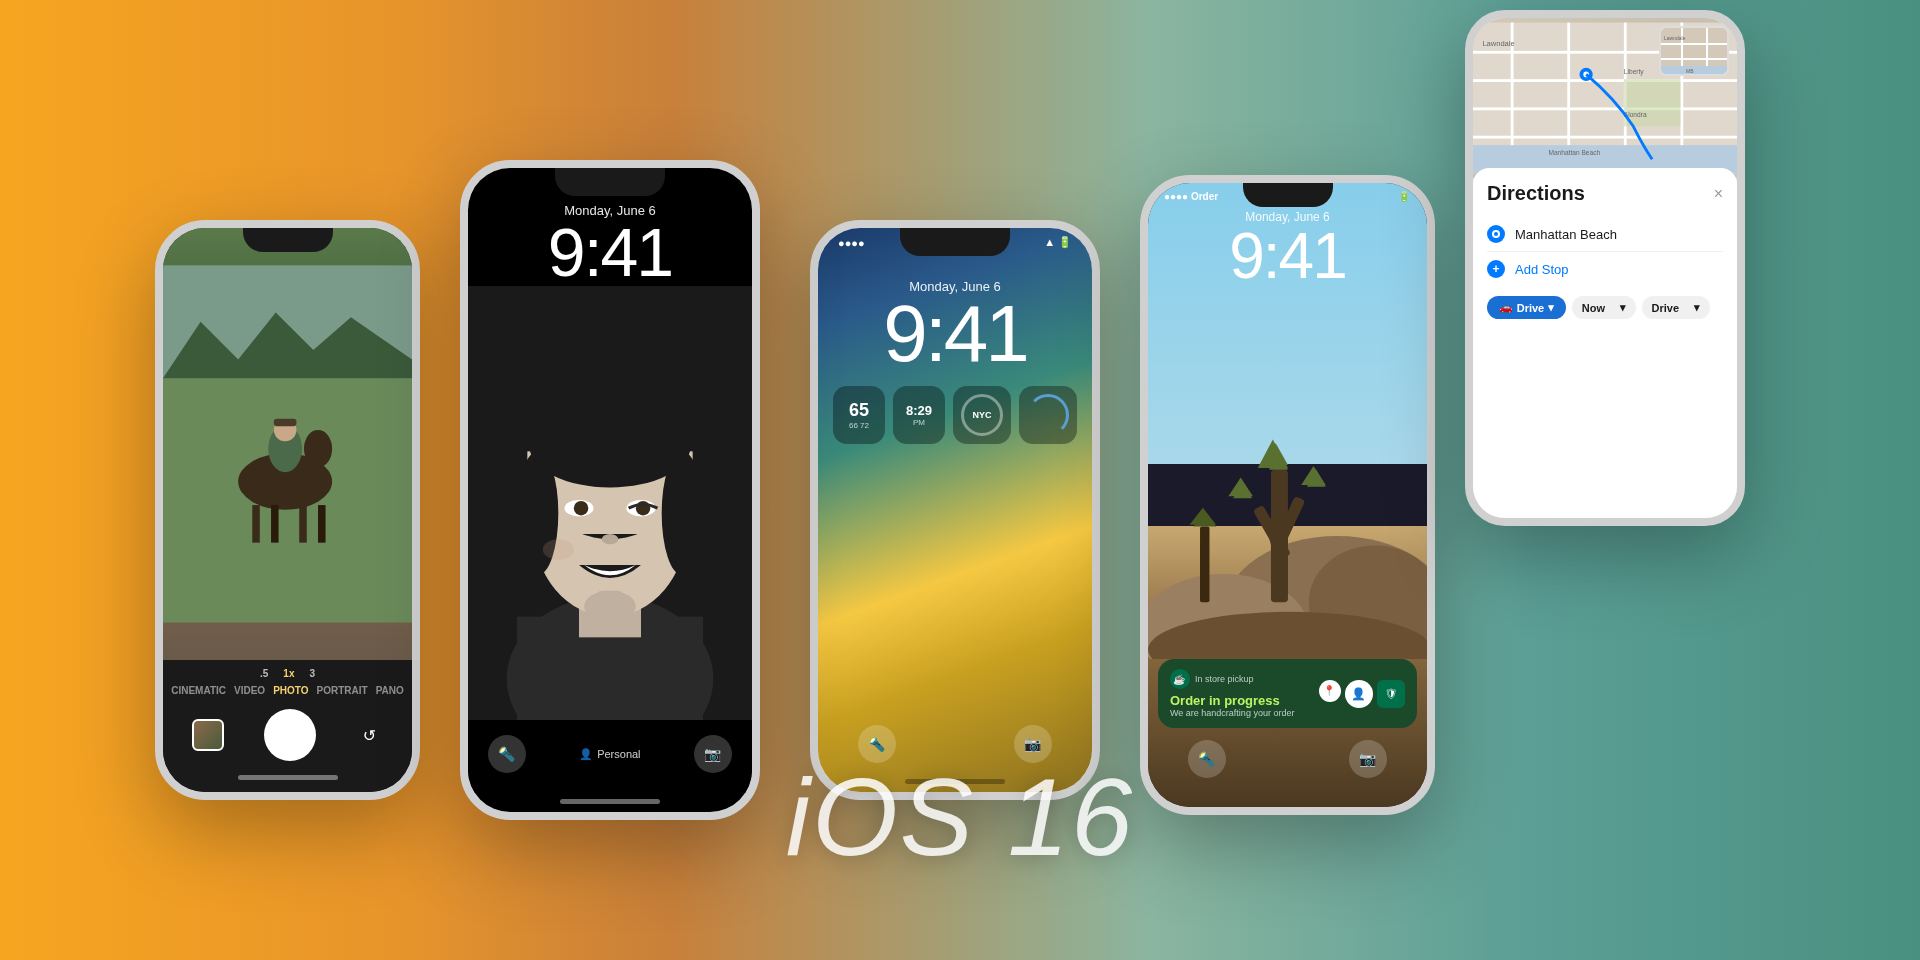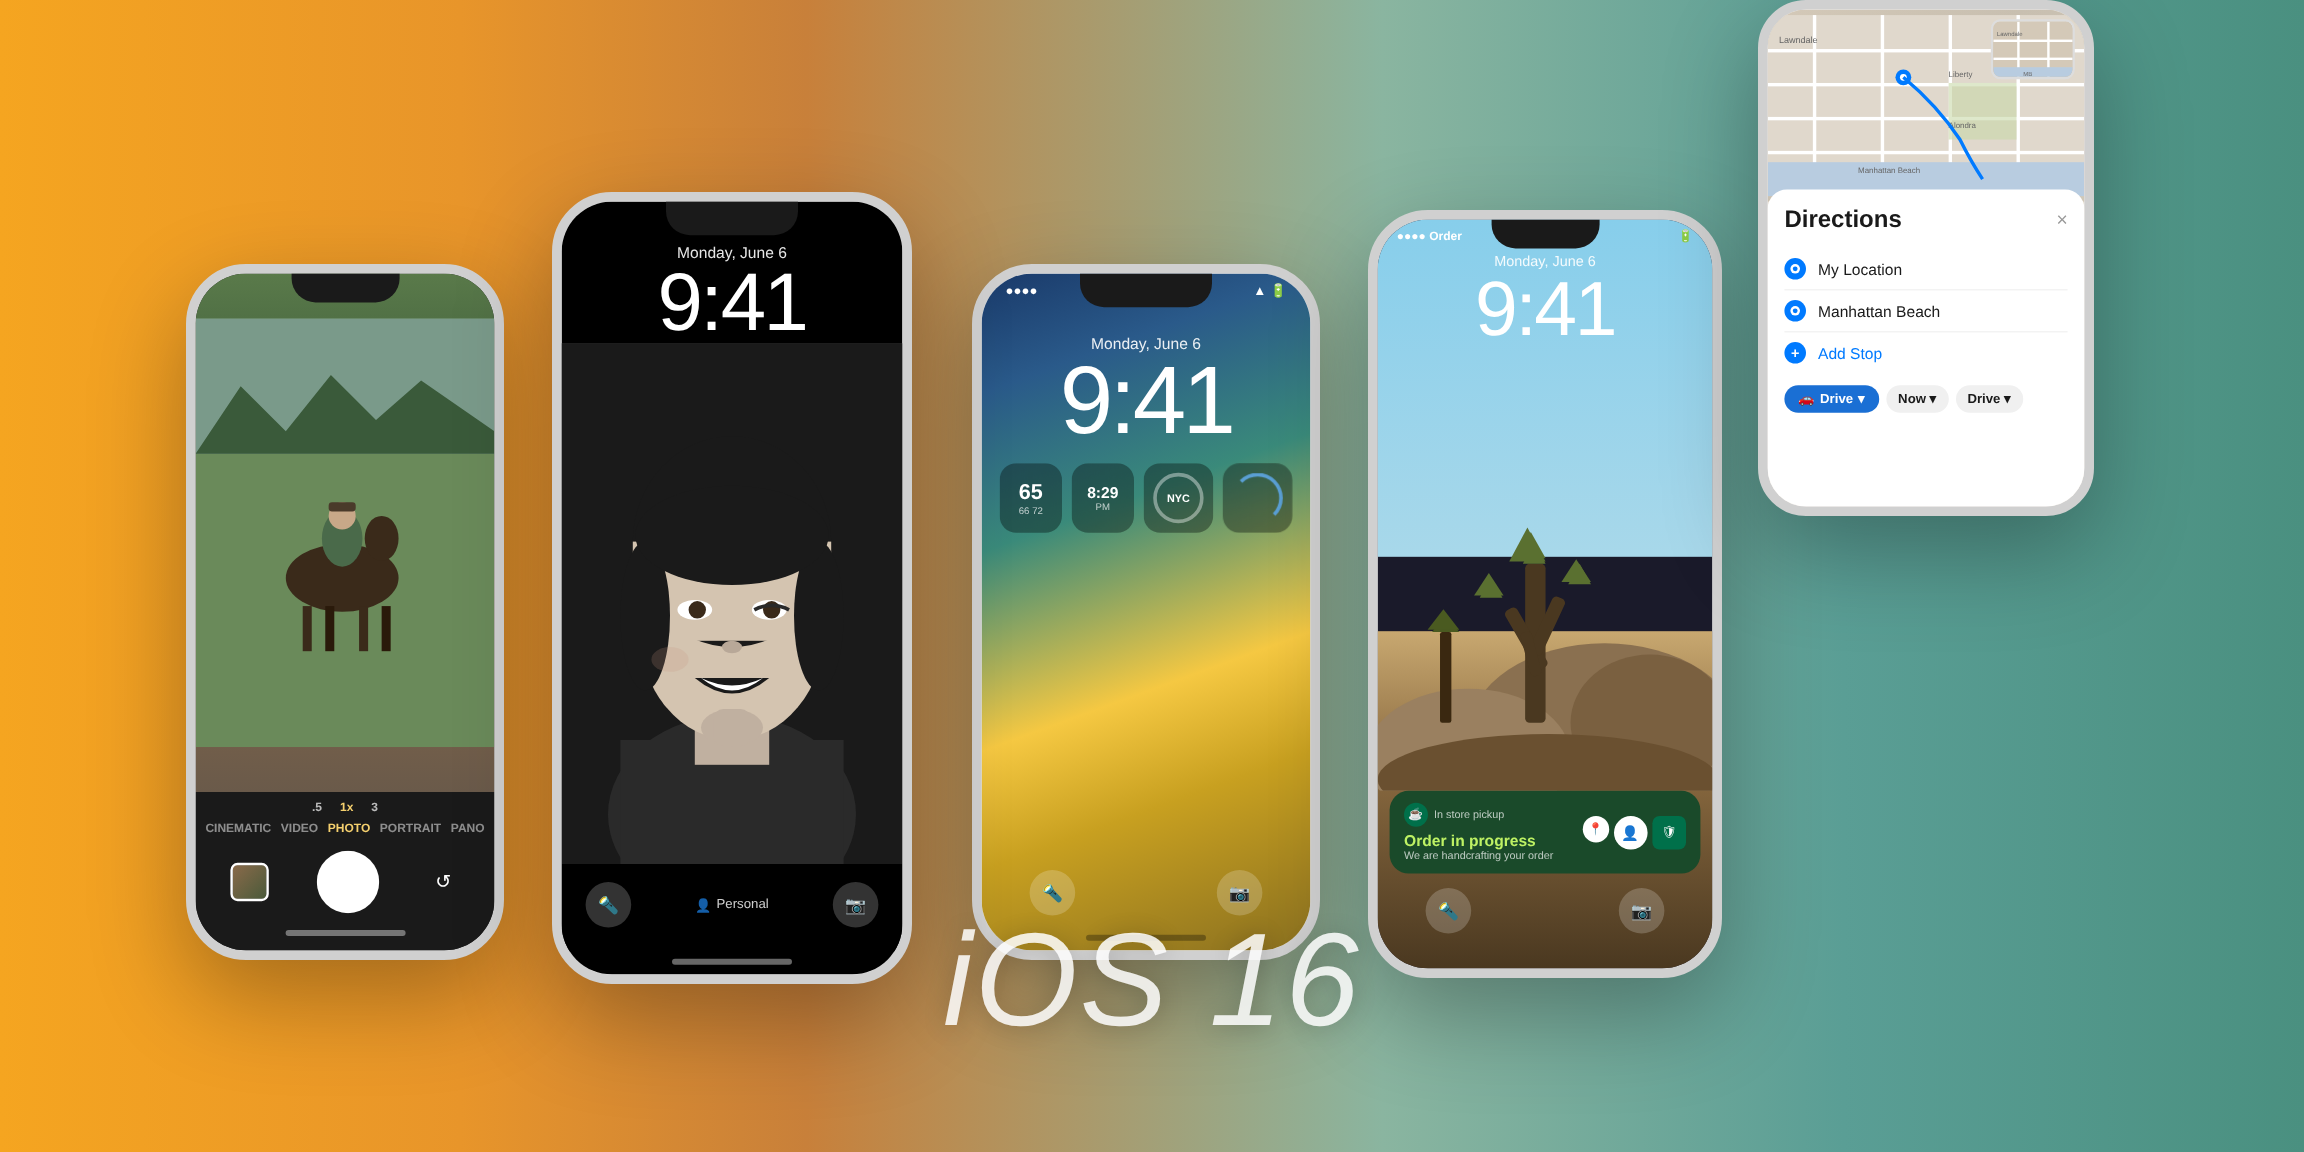--- a/index.html
+++ b/index.html
@@ -90,24 +90,24 @@
       width: 295px;
       height: 640px;
       margin-left: 40px;
       margin-top: 30px;
       z-index: 6;
     }
 
     
     .phone-maps {
       width: 280px;
-      height: 430px;
+      height: 516px;
       margin-left: 30px;
       margin-right: -60px;
-      margin-top: 0px;
+      margin-top: 10px;
       align-self: flex-start;
       z-index: 7;
     }
 
     
     .notch {
       position: absolute;
       top: 0;
       left: 50%;
       transform: translateX(-50%);
@@ -667,21 +667,21 @@
 
     .time-dropdown {
       background: #f0f0f0;
       border-radius: 20px;
       padding: 5px 10px;
       font-size: 11px;
       font-weight: 600;
       color: #1a1a1a;
       display: flex;
       align-items: center;
-      gap: 3px;
+      gap: 15px;
     }
 
     .route-summary {
       display: flex;
       justify-content: space-between;
       align-items: center;
       margin-top: 5px;
     }
 
     .route-time {
@@ -1015,29 +1015,20 @@
           </div>
         </div>
       </div>
 
       <div class="directions-panel">
         <div class="directions-header">
           <span class="directions-title">Directions</span>
           <span class="close-x">×</span>
         </div>
 
-        <div class="direction-row">
-          <div class="direction-dot dot-blue" style="display:flex;align-items:center;justify-content:center;">
-            <svg width="10" height="10" viewBox="0 0 10 10">
-                <circle cx="5" cy="5" r="4" fill="white"></circle>
-                <circle cx="5" cy="5" r="2" fill="#007aff"></circle>
-              </svg>
-          </div>
-          <span class="direction-text">My Location</span>
-        </div>
 
 
         <div class="direction-row">
           <div class="direction-dot dot-blue2" style="display:flex;align-items:center;justify-content:center;">
             <svg width="10" height="10" viewBox="0 0 10 10">
                 <circle cx="5" cy="5" r="4" fill="white"></circle>
                 <circle cx="5" cy="5" r="2" fill="#007aff"></circle>
               </svg>
           </div>
           <span class="direction-text">Manhattan Beach</span>

